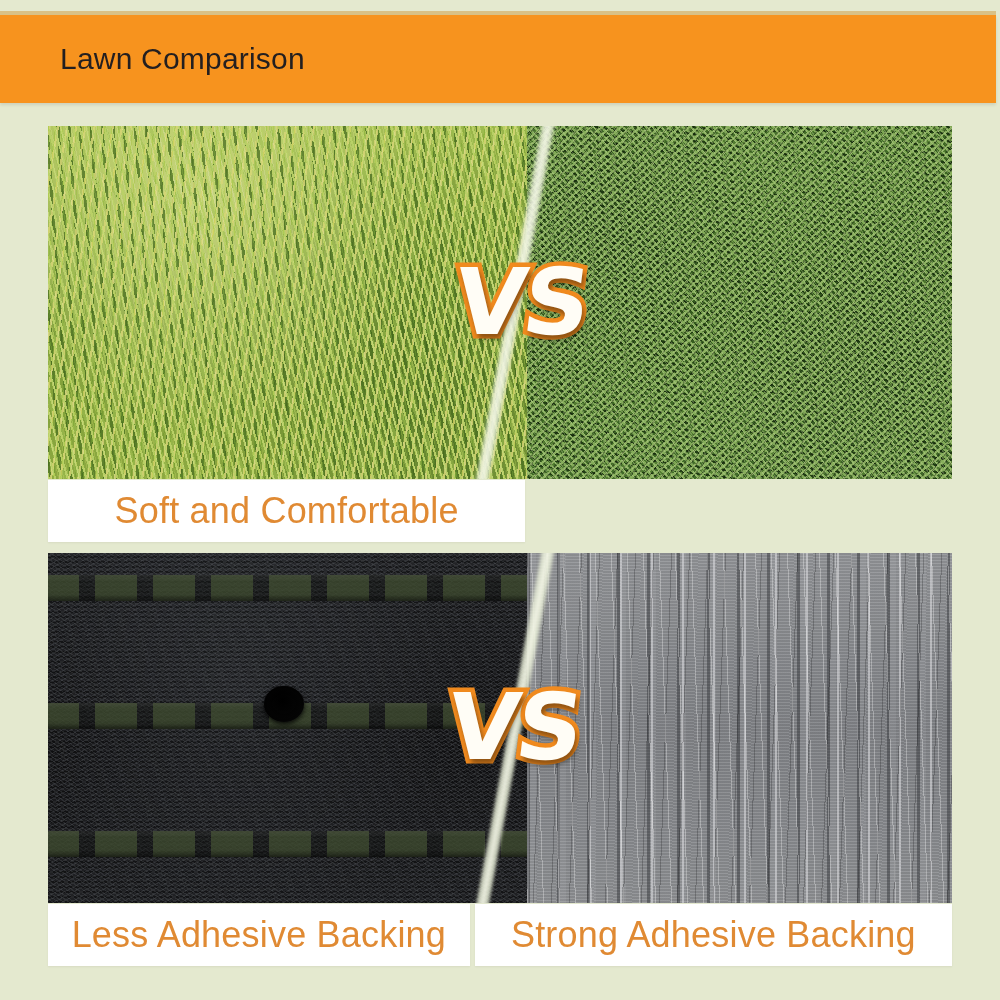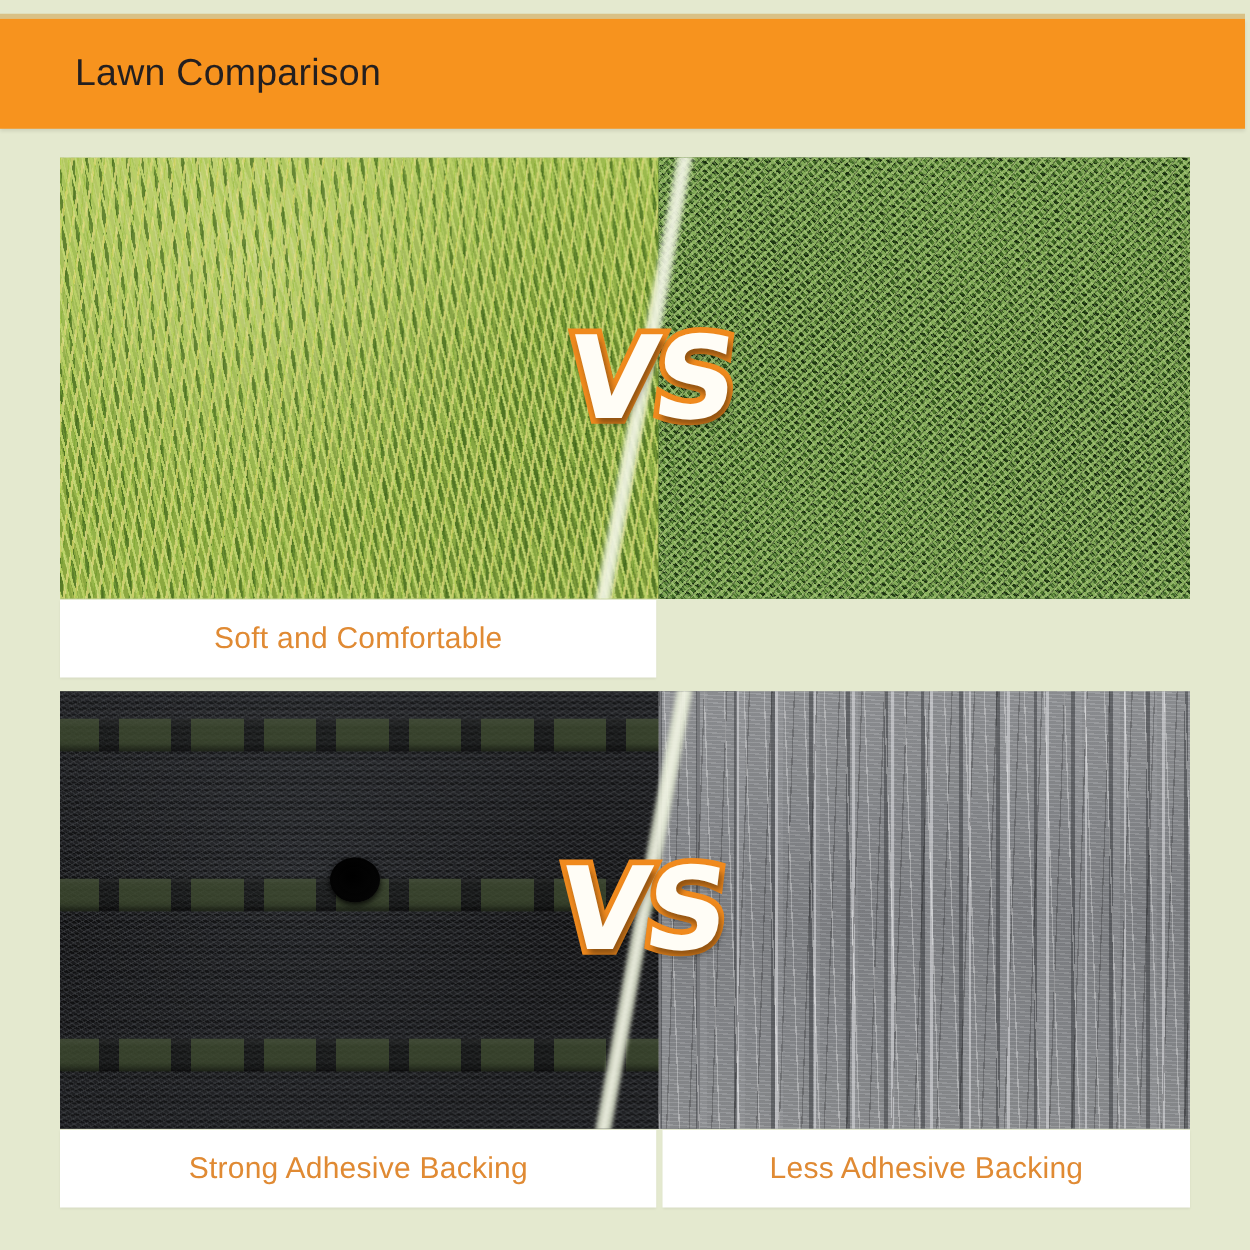--- a/index.html
+++ b/index.html
@@ -258,21 +258,21 @@
     height: 62px;
     margin-top: 1px;
     gap: 5px;
   }
   .caption {
     background: #ffffff;
     display: flex;
     align-items: center;
     justify-content: center;
     color: #e08a33;
-    font-size: 24px;
+    font-size: 36px;
     font-weight: 400;
     letter-spacing: .2px;
     white-space: nowrap;
     box-shadow: 0 1px 2px rgba(0,0,0,.06);
   }
   .caption-left  { width: 52.8%; }
   .caption-right { flex: 1; }
 </style>
 </head>
 <body>
@@ -305,18 +305,18 @@
         <div class="stitch-row" style="top:150px;"></div>
         <div class="stitch-row" style="top:278px;"></div>
         <div class="drain-hole" style="left:216px; top:133px;"></div>
       </div>
       <div class="pane pane-right tex-grey-backing"></div>
       <div class="divider"></div>
       <div class="vs-badge">VS</div>
     </div>
 
     <div class="caption-row">
+      <div class="caption caption-right">Less Adhesive Backing</div>
       <div class="caption caption-left">Strong Adhesive Backing</div>
-      <div class="caption caption-right">Less Adhesive Backing</div>
     </div>
   </div>
 
 </div>
 
 </body></html>

